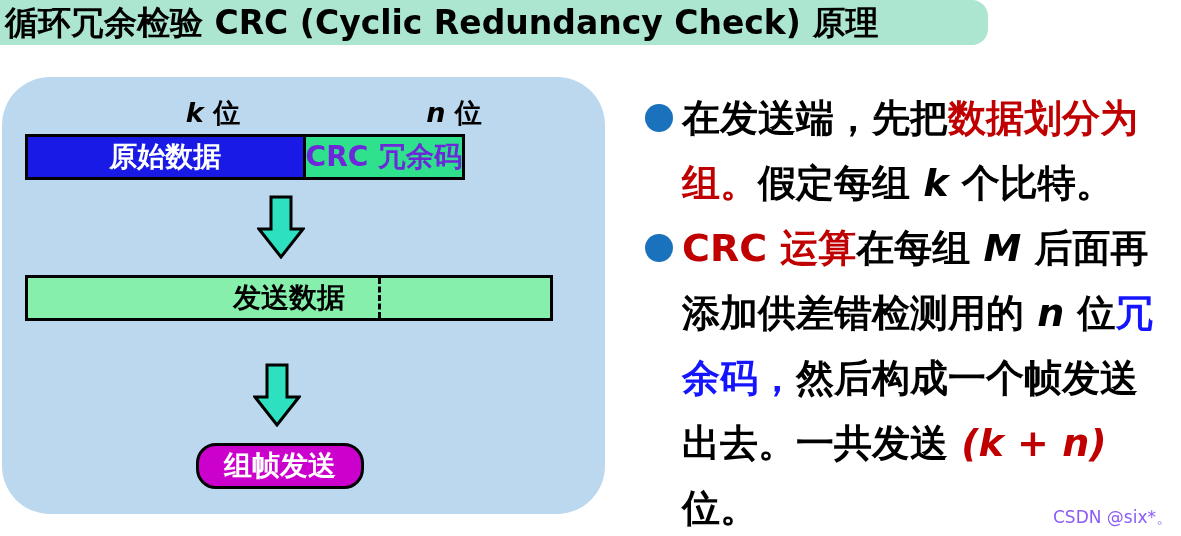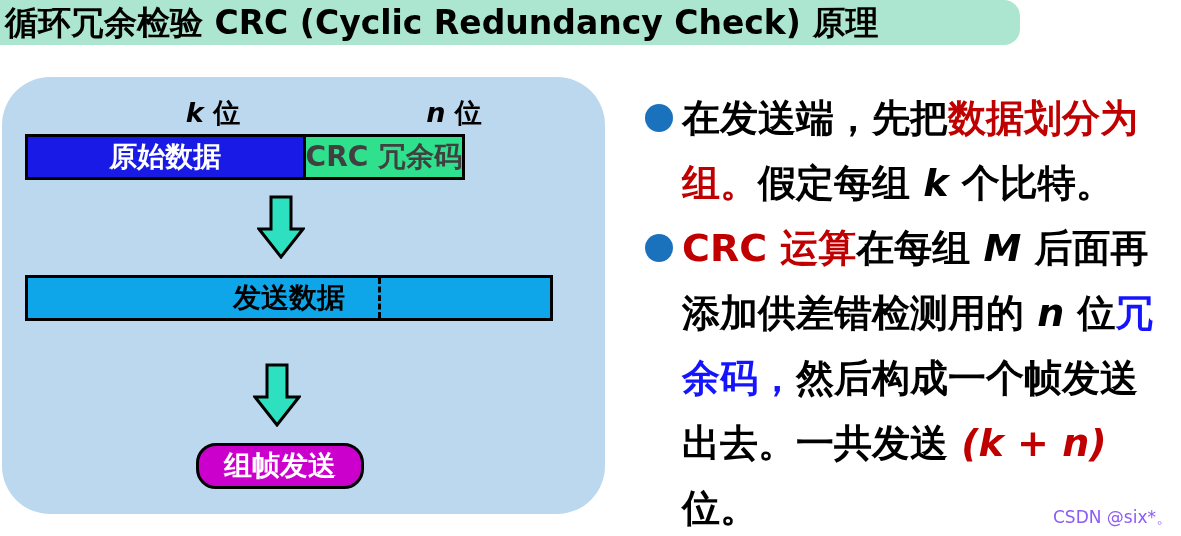--- a/index.html
+++ b/index.html
@@ -4,21 +4,21 @@
 <style>
   html,body{margin:0;padding:0;}
   body{
     width:1181px;height:536px;position:relative;overflow:hidden;
     background:#ffffff;
     font-family:"DejaVu Sans","Liberation Sans",sans-serif;
   }
   
   .title-bar{
     position:absolute;left:0;top:0;width:988px;height:45px;
-    background:#ace6d1;border-radius:0 16px 16px 0;padding-left:32px;
+    background:#ace6d1;border-radius:0 16px 16px 0;
   }
   .title-text{
     position:absolute;left:5px;top:0;height:45px;line-height:45px;
     font-size:33px;font-weight:bold;color:#000;white-space:nowrap;
   }
   
   .panel{
     position:absolute;left:2px;top:77px;width:603px;height:437px;
     background:#bcd8ee;border-radius:48px;
   }
@@ -32,26 +32,26 @@
   .box-row{
     position:absolute;left:23px;top:57px;width:440px;height:46px;display:flex;
   }
   .blue-box{
     width:342px;background:#1a1ae6;border:3px solid #000;
     color:#fff;font-size:28px;font-weight:bold;
     display:flex;align-items:center;justify-content:center;white-space:nowrap;
   }
   .green-box{
     flex:1;background:#2fe08c;border:3px solid #000;border-left:none;
-    color:#404040;font-size:28px;font-weight:bold;
+    color:#6d28d9;font-size:28px;font-weight:bold;
     display:flex;align-items:center;justify-content:center;white-space:nowrap;
   }
   .yellow-box{
     position:absolute;left:23px;top:198px;width:522px;height:40px;
-    background:#0ea5e9;border:3px solid #000;
+    background:#86efac;border:3px solid #000;
     color:#000;font-size:28px;font-weight:bold;
     display:flex;align-items:center;justify-content:center;white-space:nowrap;
   }
   .dash-line{
     position:absolute;left:350px;top:0;height:100%;width:0;
     border-left:3px dashed #000;
   }
   .frame-box{
     position:absolute;left:194px;top:366px;width:162px;height:40px;
     background:#cc00cc;border:3px solid #000;border-radius:20px;

